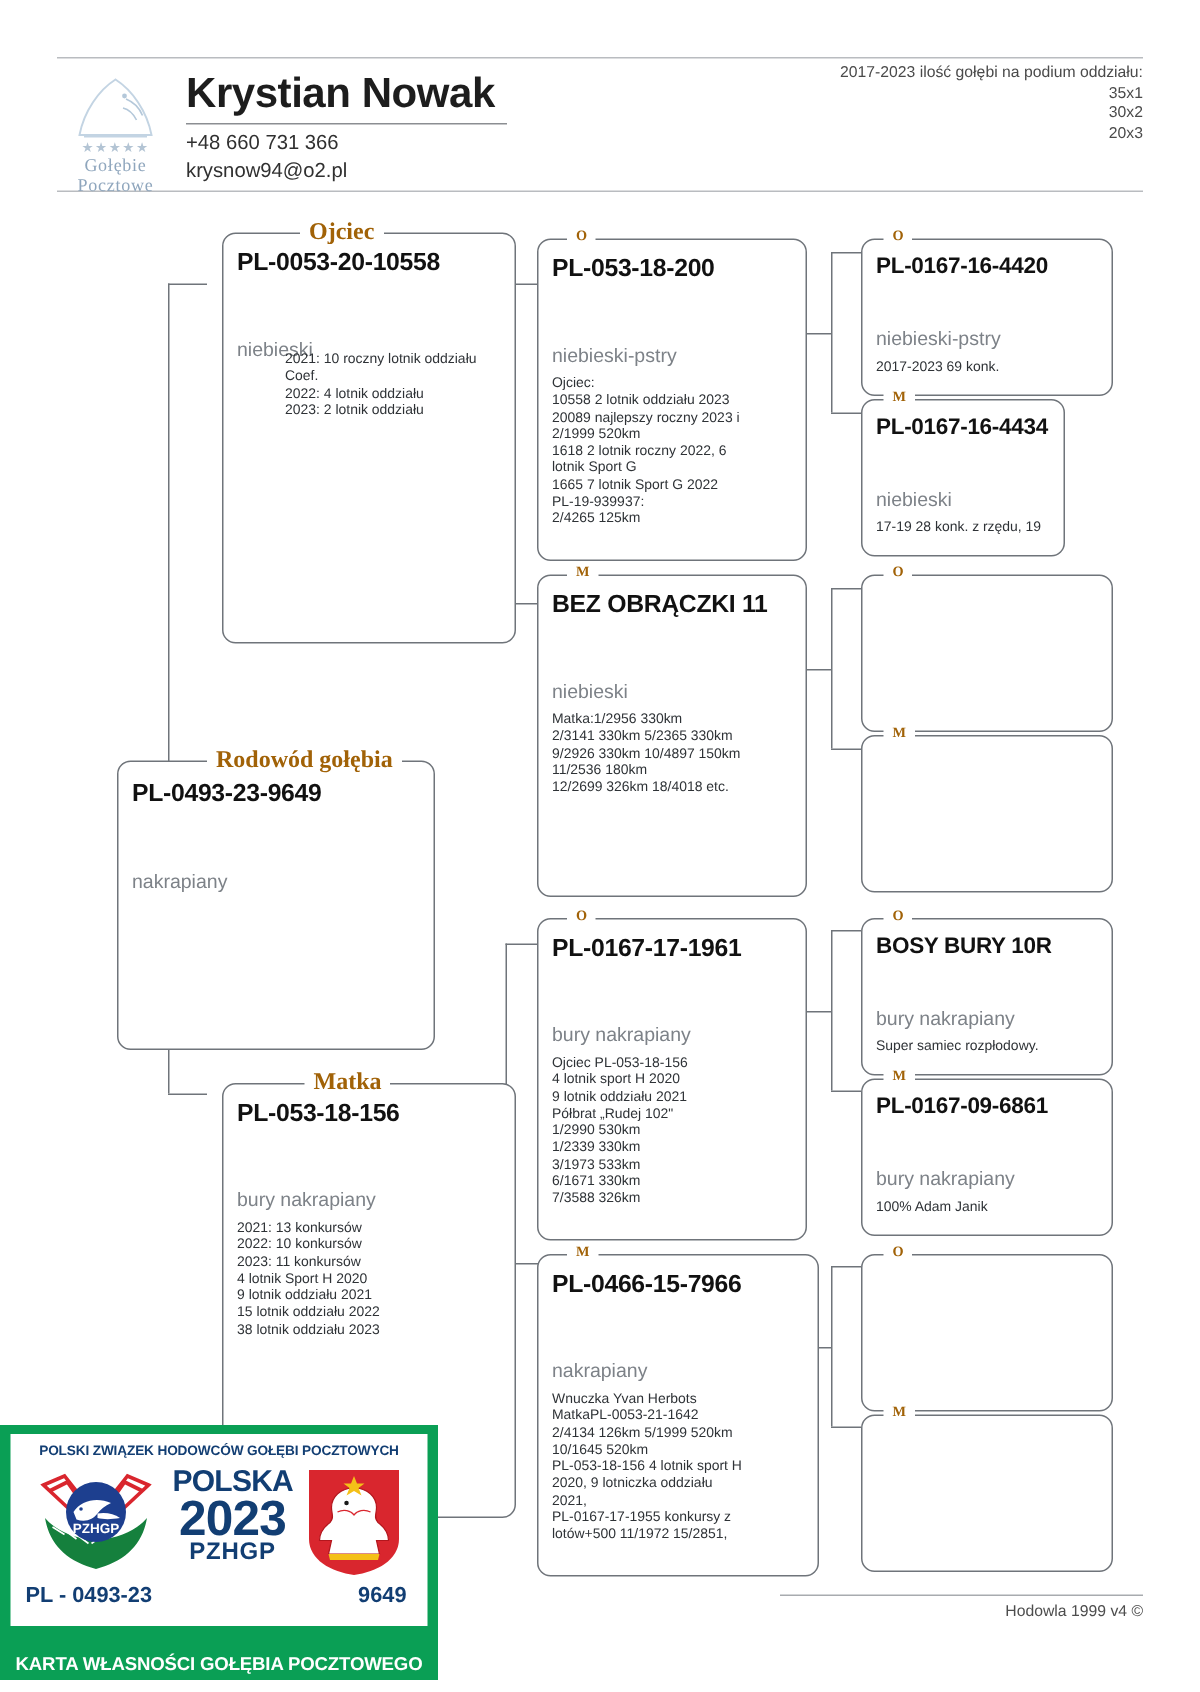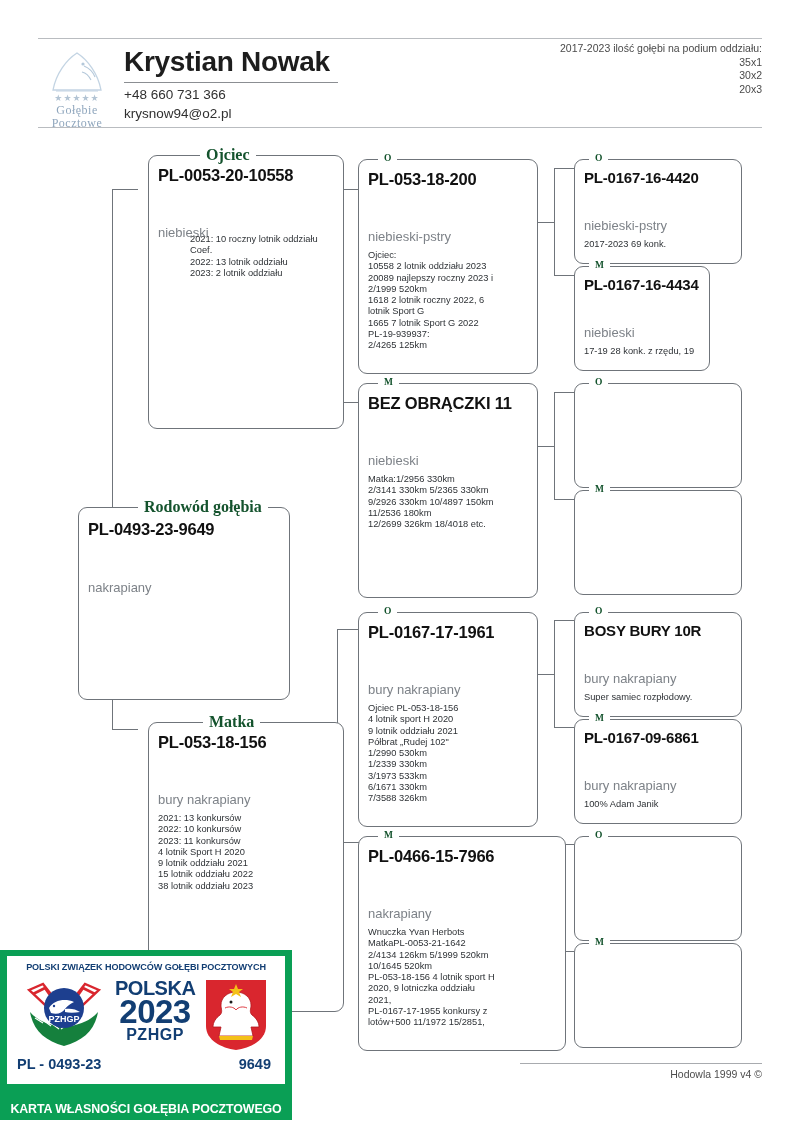--- a/index.html
+++ b/index.html
@@ -28,21 +28,21 @@
   #owner-phone{position:absolute;left:86px;top:49px;font-size:13.5px;color:#303030;white-space:nowrap;}
   #owner-email{position:absolute;left:86px;top:68px;font-size:13.5px;color:#303030;white-space:nowrap;text-align:right;}
 
   #stats{position:absolute;right:0px;top:4px;text-align:right;font-size:10.5px;
          color:#4a4a4a;line-height:13.5px;white-space:nowrap;}
 
   
   .box{position:absolute;border:1.1px solid #6f747a;border-radius:9px;background:#fff;
        box-sizing:border-box;overflow:hidden;}
   .box-title{position:absolute;font-family:"Liberation Serif",serif;font-weight:bold;
-       background:#fff;padding:0 6px;color:#14532d;white-space:nowrap;z-index:4;}
+       background:#fff;padding:0 6px;color:#a16207;white-space:nowrap;z-index:4;}
   .t-big{font-size:16px;line-height:15px;}
   .t-sm{font-size:9.5px;line-height:10px;}
   .ring{position:absolute;left:9px;font-size:16.5px;font-weight:bold;color:#111;
         letter-spacing:-.2px;white-space:nowrap;}
   .ring-sm{font-size:15px;}
   .colour{position:absolute;left:9px;font-size:13px;color:#7d8288;white-space:nowrap;}
   .notes{position:absolute;left:9px;right:6px;font-size:9.3px;line-height:11.3px;color:#2e3236;}
   .notes div{white-space:nowrap;}
 
   
@@ -147,21 +147,21 @@
     <div class="colour" style="top:72px;">nakrapiany</div>
   </div>
   <div class="box-title t-big" style="left:110px;top:499px;margin-left:28px;">Rodowód gołębia</div>
 
   <div class="box" style="left:148px;top:155px;width:196px;height:274px;">
     <div class="ring" style="top:10px;">PL-0053-20-10558</div>
     <div class="colour" style="top:69px;">niebieski</div>
     <div class="notes" style="top:78px;margin-left:32px;">
       <div>2021: 10 roczny lotnik oddziału</div>
       <div>Coef.</div>
-      <div>2022: 13 lotnik oddziału</div>
+      <div>2022: 4 lotnik oddziału</div>
       <div>2023: 2 lotnik oddziału</div>
     </div>
   </div>
   <div class="box-title t-big" style="left:200px;top:147px;">Ojciec</div>
 
   <div class="box" style="left:148px;top:722px;width:196px;height:290px;">
     <div class="ring" style="top:10px;">PL-053-18-156</div>
     <div class="colour" style="top:69px;">bury nakrapiany</div>
     <div class="notes" style="top:90px;">
       <div>2021: 13 konkursów</div>
@@ -215,21 +215,21 @@
       <div>Półbrat „Rudej 102"</div>
       <div>1/2990 530km</div>
       <div>1/2339 330km</div>
       <div>3/1973 533km</div>
       <div>6/1671 330km</div>
       <div>7/3588 326km</div>
     </div>
   </div>
   <div class="box-title t-sm" style="left:378px;top:606px;">O</div>
 
-  <div class="box" style="left:358px;top:836px;width:208px;height:215px;">
+  <div class="box" style="left:358px;top:836px;width:188px;height:215px;">
     <div class="ring" style="top:10px;">PL-0466-15-7966</div>
     <div class="colour" style="top:69px;">nakrapiany</div>
     <div class="notes" style="top:90px;">
       <div>Wnuczka Yvan Herbots</div>
       <div>MatkaPL-0053-21-1642</div>
       <div>2/4134 126km 5/1999 520km</div>
       <div>10/1645 520km</div>
       <div>PL-053-18-156 4 lotnik sport H</div>
       <div>2020, 9 lotniczka oddziału</div>
       <div>2021,</div>

